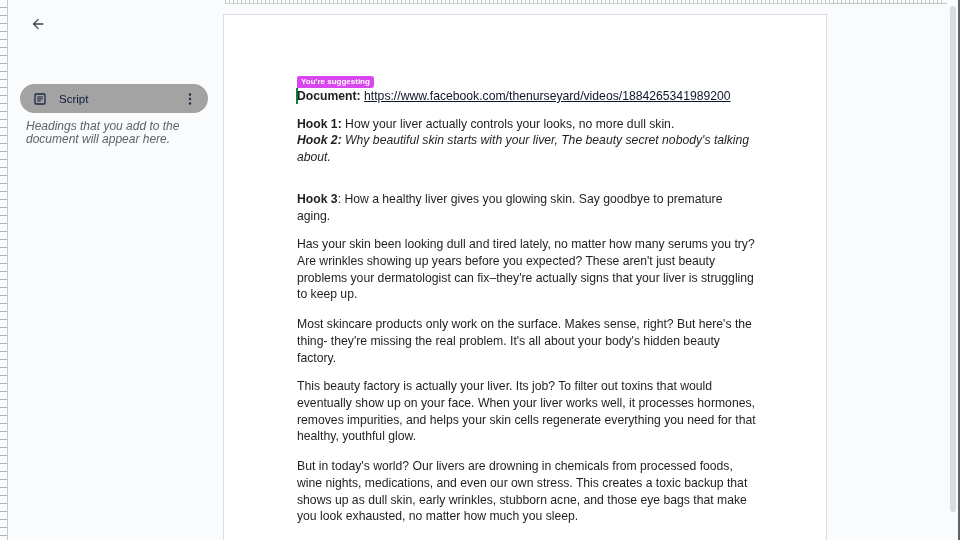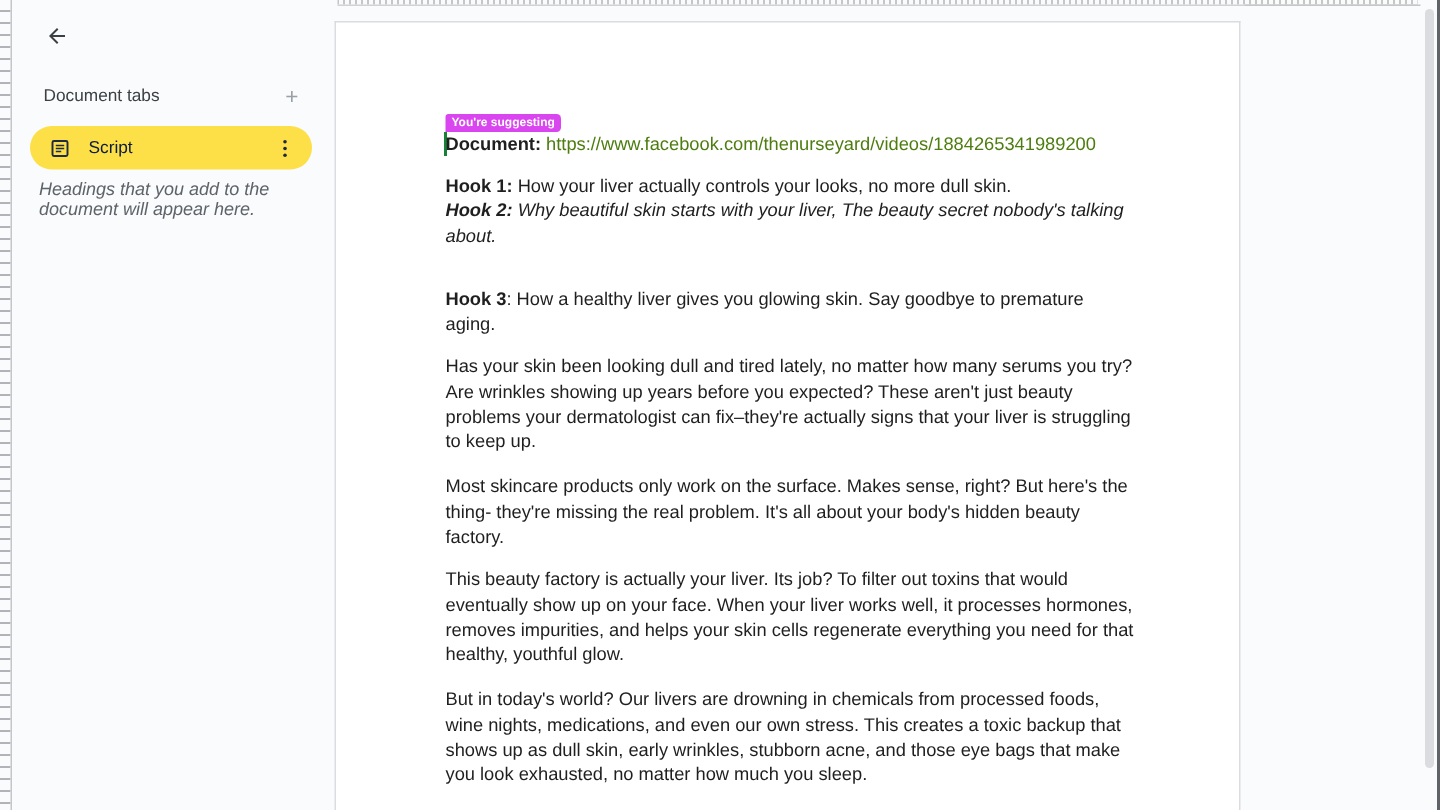--- a/index.html
+++ b/index.html
@@ -34,21 +34,21 @@
     display: flex; align-items: center; justify-content: center; cursor: pointer;
   }
   .tabs-header {
     position: absolute; left: 21px; top: 56px; width: 170px; height: 16px;
     display: flex; justify-content: space-between; align-items: center;
   }
   .tabs-title { font-size: 11.5px; color: #3c4043; }
   .add-tab { font-size: 15px; color: #9aa0a6; cursor: pointer; line-height: 1; }
   .tab-item {
     position: absolute; left: 12px; top: 84px; width: 188px; height: 29px;
-    background: #fde047; border-radius: 15px;
+    background: #a3a3a3; border-radius: 15px;
     display: flex; align-items: center; padding-left: 14px;
     cursor: pointer;
   }
   .tab-doc-icon { width: 12px; height: 12px; margin-right: 13px; display:flex; }
   .tab-label { font-size: 11.5px; color: #0b1b3a; flex: 1; }
   .tab-menu {
     width: 20px; height: 20px; margin-right: 8px; display:flex; align-items:center; justify-content:center;
   }
   .tabs-hint {
     position: absolute; left: 18px; top: 120px; width: 180px;
@@ -67,21 +67,21 @@
     font-size: 8px; font-weight: bold; padding: 1px 4px; border-radius: 2px 3px 3px 0;
     line-height: 10px;
   }
   .ref-line {
     position: absolute; left: 73px; top: 73px; font-size: 12.2px; line-height: 16px;
     white-space: nowrap;
   }
   .cursor-bar {
     position: absolute; left: 72px; top: 73px; width: 1.5px; height: 16px; background: #188038;
   }
-  .ref-link { color: #4d7c0f; }
+  .ref-link { color: #0f172a; text-decoration: underline; }
   b { font-weight: bold; }
   .para { position: absolute; left: 73px; width: 460px; font-size: 12.2px; line-height: 16.8px; }
   
   .scroll-track {
     position: absolute; left: 947px; top: 0; width: 11px; height: 540px; background: #f9fbfd;
   }
   .scroll-thumb {
     position: absolute; left: 950px; top: 6px; width: 6px; height: 506px;
     background: #dadce0; border-radius: 3px;
   }
@@ -98,24 +98,20 @@
 <div class="v-ruler"></div>
 <div class="h-ruler"></div>
 <div class="h-ruler-line"></div>
 <div class="top-right-line"></div>
 
 <aside class="sidebar">
   <div class="back-btn">
     <svg width="16" height="16" viewBox="0 0 24 24">
       <path d="M20 11H7.83l5.59-5.59L12 4l-8 8 8 8 1.41-1.41L7.83 13H20v-2z" fill="#3c4043"></path>
     </svg>
-  </div>
-  <div class="tabs-header">
-    <span class="tabs-title">Document tabs</span>
-    <span class="add-tab">+</span>
   </div>
   <div class="tab-item">
     <span class="tab-doc-icon">
       <svg width="12" height="12" viewBox="0 0 12 12">
         <rect x="1" y="1" width="10" height="10" rx="1" fill="none" stroke="#1f2a44" stroke-width="1.3"></rect>
         <line x1="3.2" y1="4" x2="8.8" y2="4" stroke="#1f2a44" stroke-width="1.1"></line>
         <line x1="3.2" y1="6" x2="8.8" y2="6" stroke="#1f2a44" stroke-width="1.1"></line>
         <line x1="3.2" y1="8" x2="6.8" y2="8" stroke="#1f2a44" stroke-width="1.1"></line>
       </svg>
     </span>

